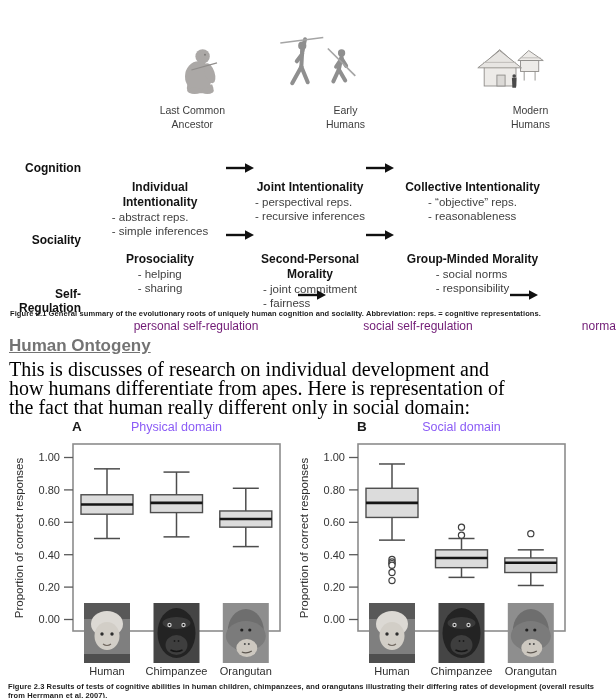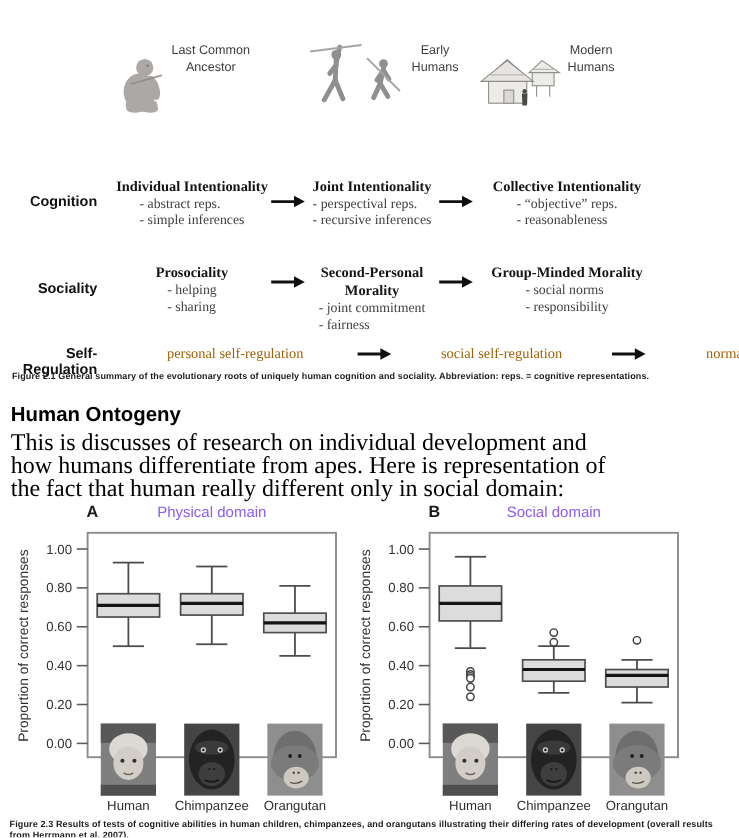--- a/index.html
+++ b/index.html
@@ -5,33 +5,33 @@
   * { margin:0; padding:0; box-sizing:border-box; }
   html,body { background:#fff; }
   .page {
     position:relative; width:616px; height:698px; background:#ffffff;
     font-family:"Liberation Sans", sans-serif; overflow:hidden;
   }
 
   
   .grid6 { display:grid; grid-template-columns:95px 130px 30px 110px 30px 155px; }
   #stages { position:absolute; top:28px; left:0; width:570px; }
-  .stage { display:flex; flex-direction:row; align-items:flex-start; }
+  .stage { display:flex; flex-direction:column; align-items:flex-end; }
   .stage-art { height:68px; display:flex; align-items:flex-end; justify-content:center; }
   .stage-label { margin-top:7px; font-size:10.5px; line-height:1.35; color:#3d3d3d;
                  text-align:center; white-space:pre-line; }
 
   .m-row { position:absolute; left:0; width:570px; }
   .m-label { text-align:right; padding-right:14px; font-weight:bold; 
              font-size:12px; color:#101010; }
   .m-row-0 .m-label, .m-row-1 .m-label { margin-top:13px; }
   .m-row-2 .m-label { margin-top:0; }
-  .m-cell { text-align:center; font-family:Liberation Serif, serif; }
+  .m-cell { text-align:center; font-family:Liberation Sans, sans-serif;margin-top:32px; }
   .m-title { font-size:12px; font-weight:bold; color:#141414; line-height:15px; }
-  .m-row-2 .m-title { font-weight:normal; color:#a16207; }
+  .m-row-2 .m-title { font-weight:normal; color:#701a75; }
   .m-items { display:inline-block; text-align:left; font-size:11.5px; color:#3f3f3f; line-height:14px; }
   .m-arrow { display:flex; justify-content:center; }
   .m-row-0 .m-arrow { margin-top:14px; }
   .m-row-1 .m-arrow { margin-top:9px; }
   .m-row-2 .m-arrow { margin-top:2px; }
 
   .fig-caption { position:absolute; font-size:7.5px; font-weight:bold; color:#1b1b1b;
                  letter-spacing:0.1px; }
   #caption-21 { top:309px; left:10px; width:596px; }
   #caption-23 { top:682px; left:8px; width:604px; }
@@ -183,21 +183,21 @@
           </svg>
         </div>
         <div class="m-cell">
           <div class="m-title">normative self-governance</div>
         </div>
       </div>
     </div>
 
   <div id="caption-21" class="fig-caption">Figure 2.1  General summary of the evolutionary roots of uniquely human cognition and sociality. Abbreviation: reps. = cognitive representations.</div>
 
-  <h2 id="section-heading" style="color: #000000;">Human Ontogeny</h2>
+  <h2 id="section-heading" style="color: #737373; text-decoration: underline;">Human Ontogeny</h2>
 
   <p id="section-para">This is discusses of research on individual development and how humans differentiate from apes. Here is representation of the fact that human really different only in social domain:</p>
 
   <figure id="panel-0" class="panel">
     <div class="panel-head">
       <span class="panel-letter">A</span>
       <span class="panel-title">Physical domain</span>
     </div>
     <svg class="plot" width="302" height="262" viewBox="0 0 302 262">
         <rect x="63" y="26" width="207" height="187" fill="none" stroke="#8c8c8c" stroke-width="1.6"></rect>

